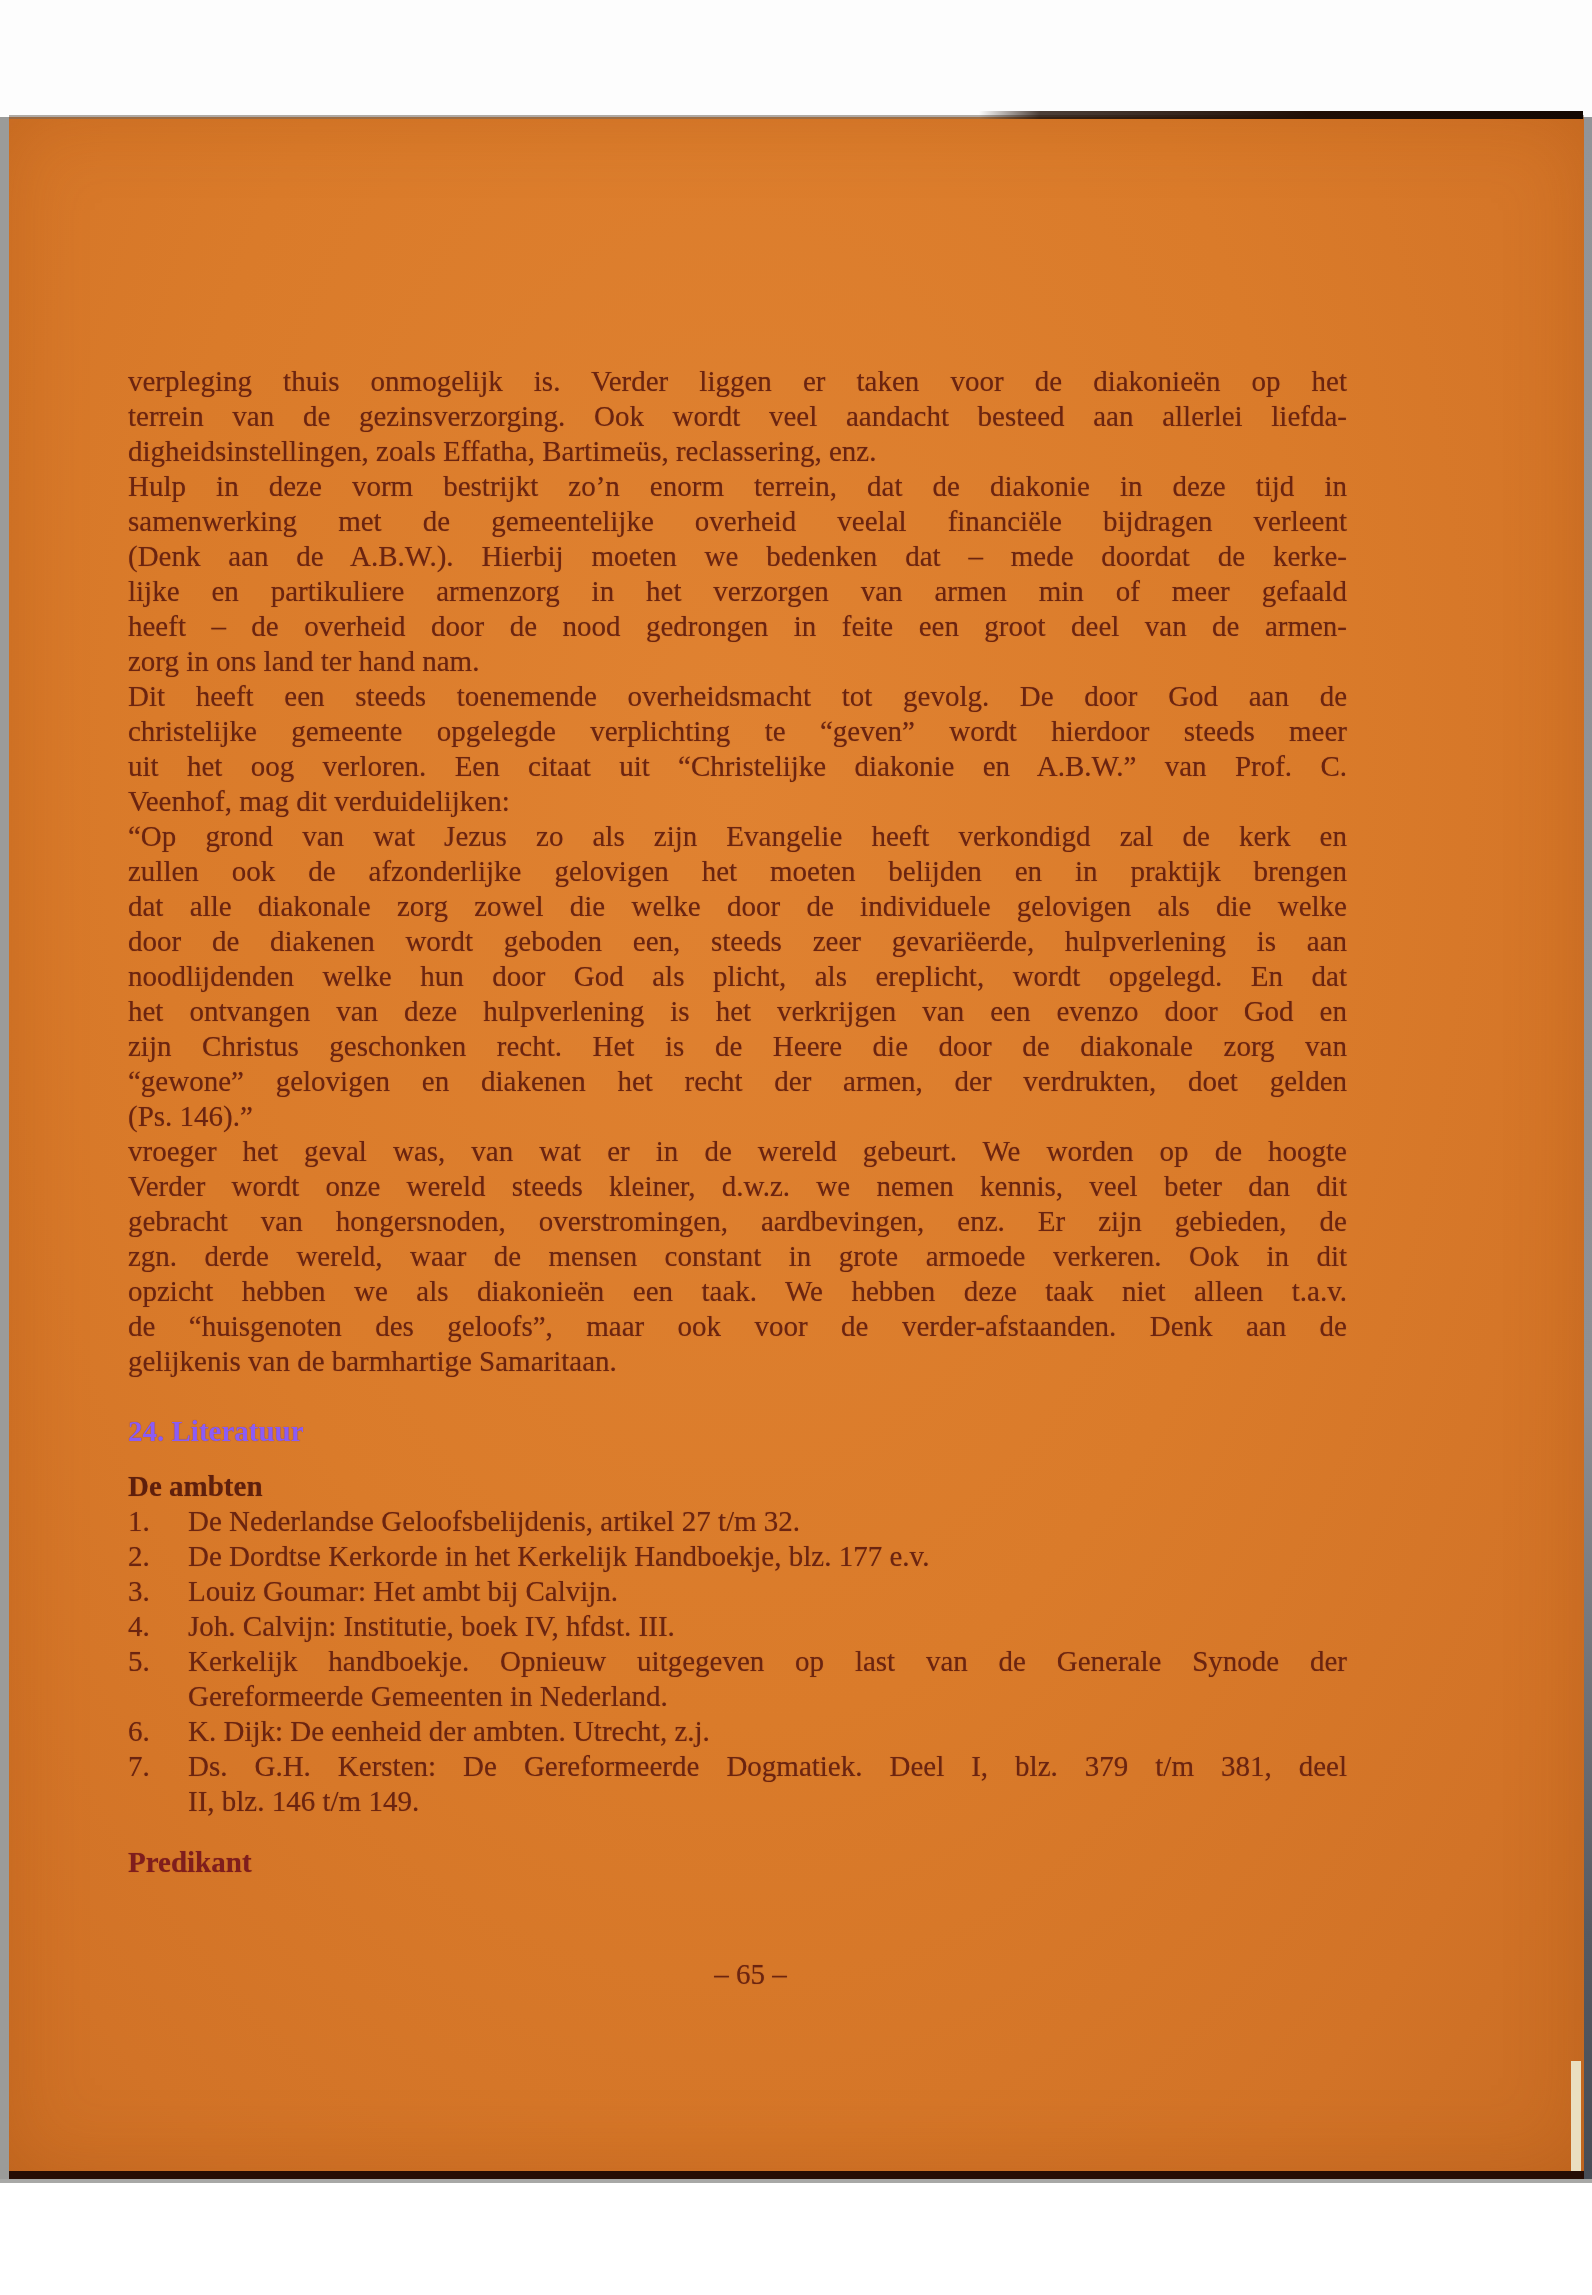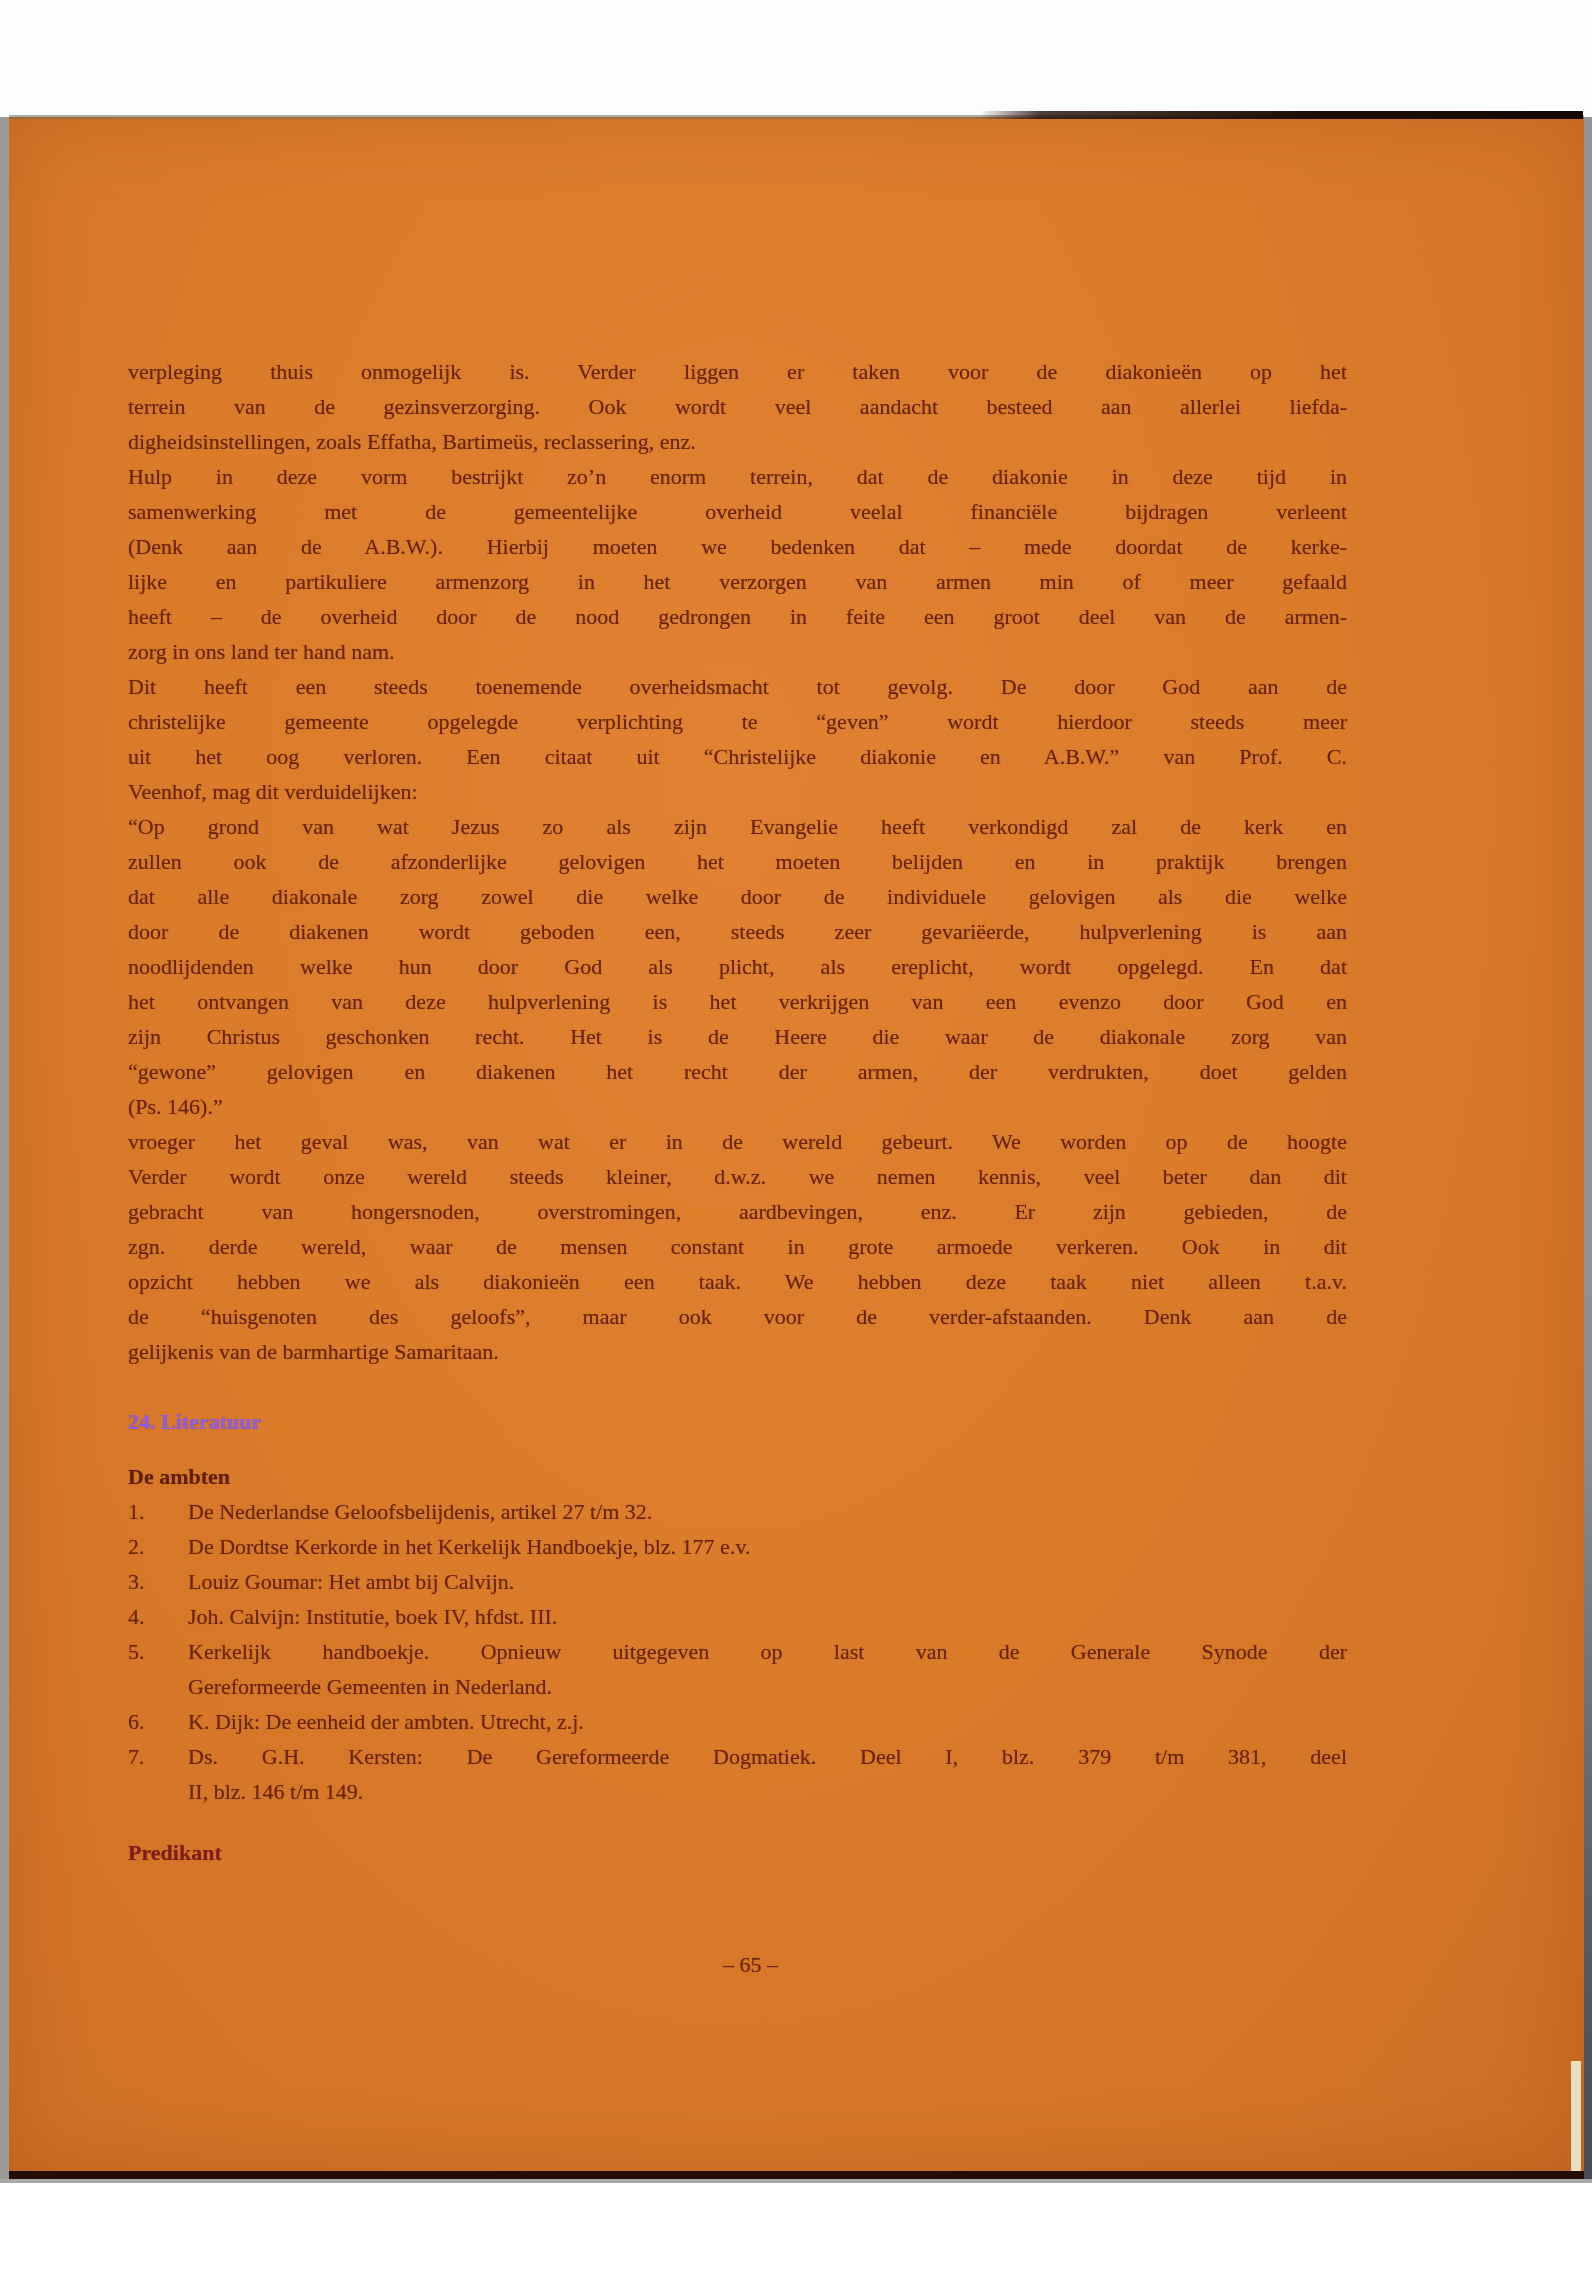--- a/index.html
+++ b/index.html
@@ -18,22 +18,22 @@
     box-shadow:inset 0 0 78px rgba(150,70,12,.28);
   }
   .top-edge-line { position:absolute; left:8.6px; top:115px; width:1575px; height:3.5px; background:rgba(115,104,92,.55); }
   .top-dark-line { position:absolute; left:979px; top:111px; width:604px; height:7.8px;
     background:linear-gradient(90deg, rgba(32,15,6,0) 0%, rgba(32,15,6,.8) 10%, #200e05 55%, #140802 100%); }
   .corner-cream { position:absolute; left:1571px; top:2061px; width:9.5px; height:110px; background:#eadfc0; }
   .bottom-line { position:absolute; left:8.6px; top:2171px; width:1575px; height:7.8px; background:#260d04; }
   .gray-under { position:absolute; left:0; top:2179px; width:1592px; height:4.3px; background:#a8a8a6; }
 
   .textcol {
-    position:absolute; left:128px; top:354px; width:1219px;
-    color:#6b2410; font-size:22px; line-height:35px;
+    position:absolute; left:128px; top:364px; width:1219px;
+    color:#6b2410; font-size:29px; line-height:35px;
     text-shadow:0 0 0.9px rgba(107,36,16,.55);
   }
   .ln { text-align:left; }
   .j  { text-align:justify; text-align-last:justify; }
   .h-lit  { margin-top:35px; font-weight:bold; color:#8b5cf6; }
   .h-sub  { margin-top:20px; font-weight:bold; color:#5e1f0c; }
   .h-sub2 { margin-top:26px; font-weight:bold; color:#7f1d1d; }
   .item { position:relative; padding-left:60px; }
   .item .num { position:absolute; left:0; top:0; }
   .pagenum { margin-top:77px; margin-left:26px; text-align:center; }
@@ -76,21 +76,21 @@
       <div class="ln">Veenhof, mag dit verduidelijken:</div>
     </div>
 
     <div class="para">
       <div class="ln j">“Op grond van wat Jezus zo als zijn Evangelie heeft verkondigd zal de kerk en</div>
       <div class="ln j">zullen ook de afzonderlijke gelovigen het moeten belijden en in praktijk brengen</div>
       <div class="ln j">dat alle diakonale zorg zowel die welke door de individuele gelovigen als die welke</div>
       <div class="ln j">door de diakenen wordt geboden een, steeds zeer gevariëerde, hulpverlening is aan</div>
       <div class="ln j">noodlijdenden welke hun door God als plicht, als ereplicht, wordt opgelegd. En dat</div>
       <div class="ln j">het ontvangen van deze hulpverlening is het verkrijgen van een evenzo door God en</div>
-      <div class="ln j">zijn Christus geschonken recht. Het is de Heere die waar de diakonale zorg van</div>
+      <div class="ln j">zijn Christus geschonken recht. Het is de Heere die door de diakonale zorg van</div>
       <div class="ln j">“gewone” gelovigen en diakenen het recht der armen, der verdrukten, doet gelden</div>
       <div class="ln">(Ps. 146).”</div>
     </div>
 
     <div class="para">
       <div class="ln j">vroeger het geval was, van wat er in de wereld gebeurt. We worden op de hoogte</div>
       <div class="ln j">Verder wordt onze wereld steeds kleiner, d.w.z. we nemen kennis, veel beter dan dit</div>
       <div class="ln j">gebracht van hongersnoden, overstromingen, aardbevingen, enz. Er zijn gebieden, de</div>
       <div class="ln j">zgn. derde wereld, waar de mensen constant in grote armoede verkeren. Ook in dit</div>
       <div class="ln j">opzicht hebben we als diakonieën een taak. We hebben deze taak niet alleen t.a.v.</div>

